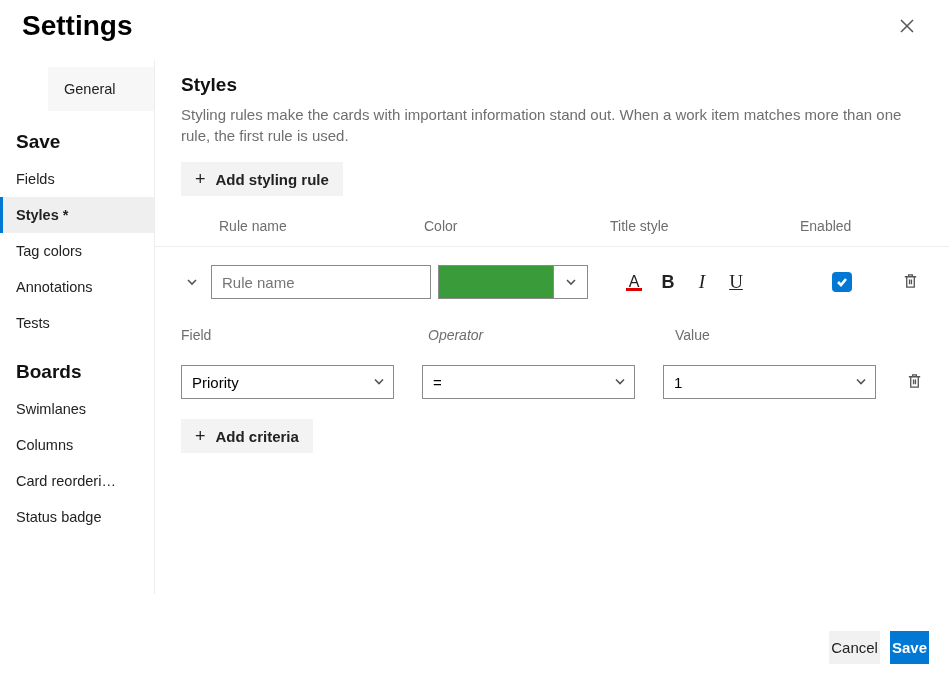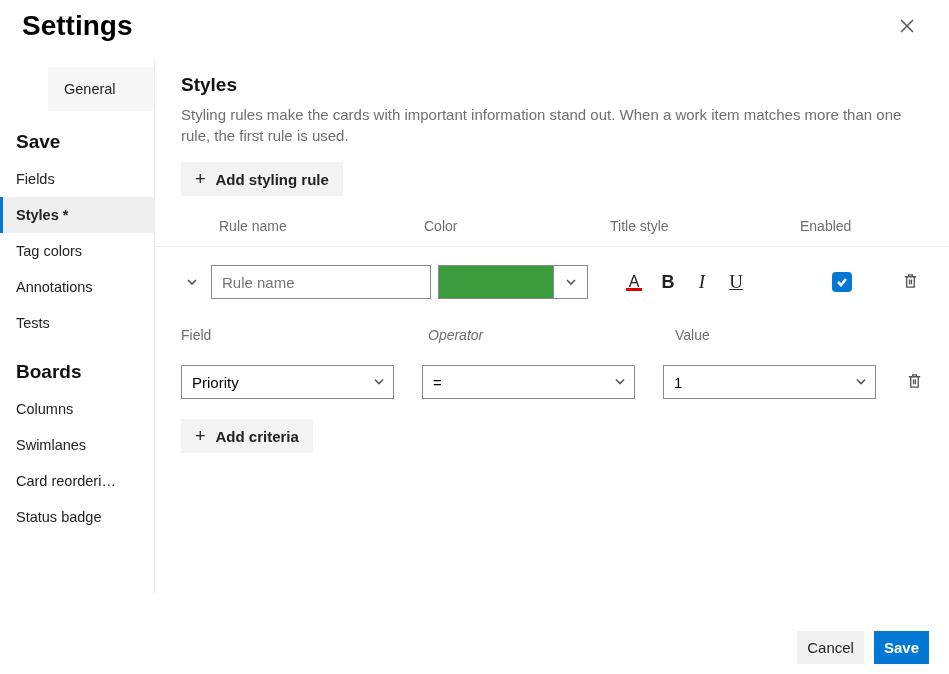--- a/index.html
+++ b/index.html
@@ -69,21 +69,21 @@
     .sel { position: relative; width: 215px; height: 34px; border: 1px solid #8a8a8a; display: flex; align-items: center; padding: 0 10px; font-size: 15px; cursor: pointer; background: #fff; }
     .sel .caret { position: absolute; right: 8px; top: 50%; transform: translateY(-50%); }
     .sel .caret svg { width: 12px; height: 12px; stroke: #555; stroke-width: 1.6; fill: none; }
 
     .crit-trash { margin-left: 2px; cursor: pointer; }
     .crit-trash svg { width: 17px; height: 17px; stroke: #555; stroke-width: 1.4; fill: none; }
 
     .add-crit-wrap { margin-top: 20px; }
 
     .footer { position: absolute; bottom: 0; left: 0; right: 0; padding: 10px 20px 10px 0; display: flex; justify-content: flex-end; gap: 10px; background: #fff; }
-    .btn { padding: 8px 10px; font-size: 15px; border: none; cursor: pointer; }
+    .btn { padding: 8px 2px; font-size: 15px; border: none; cursor: pointer; }
     .btn-secondary { background: #f1f1f1; color: #222; }
     .btn-primary { background: #0078d4; color: #fff; font-weight: 600; }
   </style>
 </head>
 <body>
 
 <div class="header">
   <div class="header-title">Settings</div>
   <div class="close-x">
     <svg viewBox="0 0 14 14">
@@ -95,22 +95,22 @@
 <div class="body-area">
   <div class="sidebar">
     <div class="side-item side-first">General</div>
     <div class="side-group">Save</div>
     <div class="side-item plain-hover">Fields</div>
     <div class="side-item active">Styles *</div>
     <div class="side-item plain-hover">Tag colors</div>
     <div class="side-item plain-hover">Annotations</div>
     <div class="side-item plain-hover">Tests</div>
     <div class="side-group">Boards</div>
+    <div class="side-item plain-hover">Swimlanes</div>
     <div class="side-item plain-hover">Columns</div>
-    <div class="side-item plain-hover">Swimlanes</div>
     <div class="side-item plain-hover">Card reorderi…</div>
     <div class="side-item plain-hover">Status badge</div>
   </div>
 
   <div class="main">
     <div class="section-title">Styles</div>
     <div class="section-desc">Styling rules make the cards with important information stand out. When a work item matches more than one rule, the first rule is used.</div>
 
     <button class="soft-btn">
       <span class="plus">+</span>

